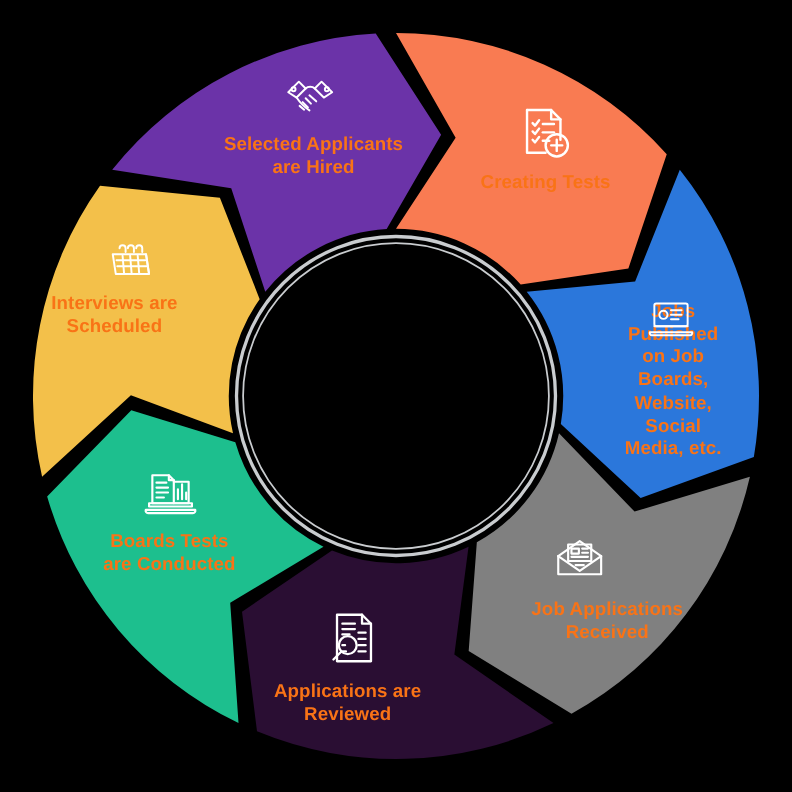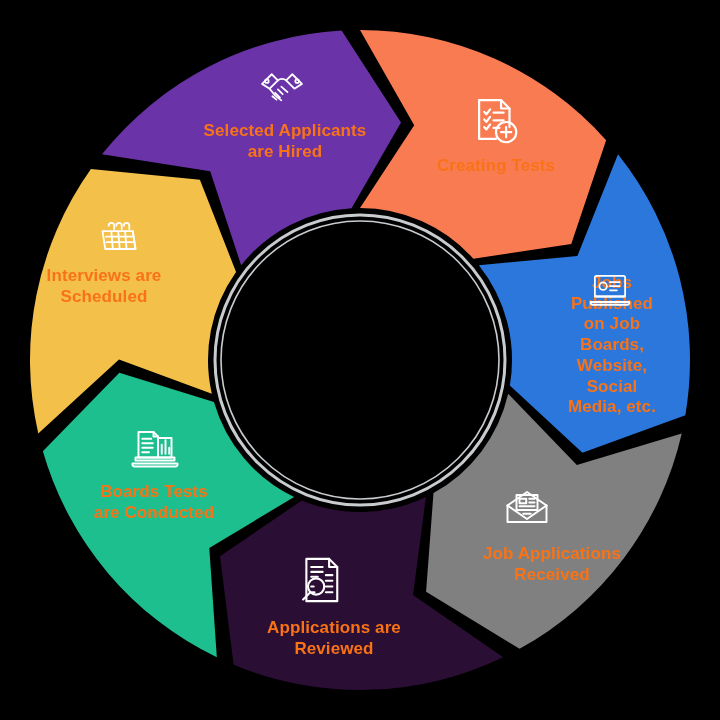--- a/index.html
+++ b/index.html
@@ -72,21 +72,21 @@
   </svg>
 
   <div id="labels">
       <div class="seg-label" style="left: 496px; top: 166px;">Creating Tests</div>
       <div class="seg-label" style="left: 612px; top: 346px;">Jobs Published
 on Job Boards,
 Website, Social
 Media, etc.</div>
       <div class="seg-label" style="left: 536px; top: 565px; margin-left: 16px;">Job Applications
 Received</div>
-      <div class="seg-label" style="left: 334px; top: 639px;">Applications are
+      <div class="seg-label" style="left: 316px; top: 639px;">Applications are
 Reviewed</div>
       <div class="seg-label" style="left: 154px; top: 503px;">Boards Tests
 are Conducted</div>
       <div class="seg-label" style="left: 104px; top: 287px;">Interviews are
 Scheduled</div>
       <div class="seg-label" style="left: 285px; top: 142px;">Selected Applicants
 are Hired</div>
     </div>
   <div id="icons">
       <div class="seg-icon" style="left: 496px; top: 122px;">

